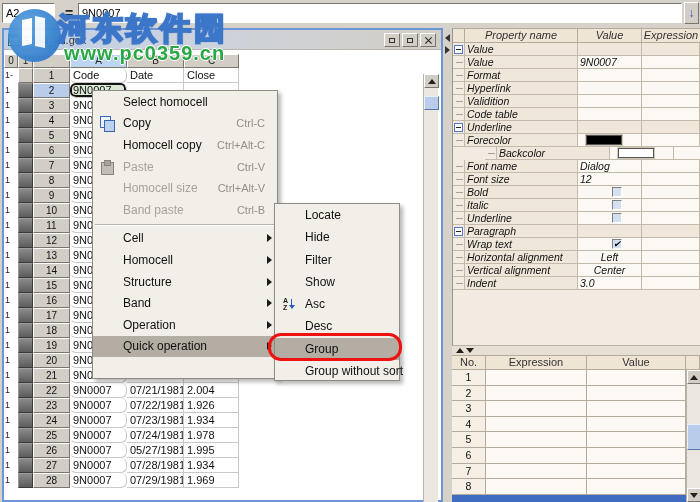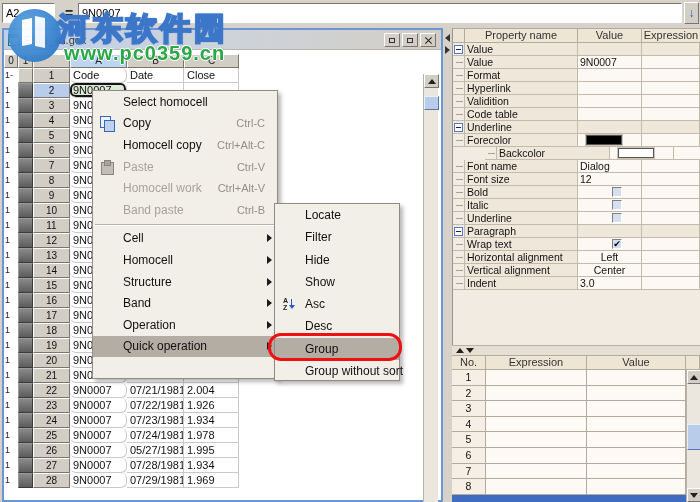--- a/index.html
+++ b/index.html
@@ -56,21 +56,21 @@
   .tri-up { position:absolute; left:3px; top:4px; width:0; height:0; border-left:4px solid transparent; border-right:4px solid transparent; border-bottom:5px solid #222; }
   .tri-dn { position:absolute; left:3px; top:4px; width:0; height:0; border-left:4px solid transparent; border-right:4px solid transparent; border-top:5px solid #222; }
   #gsb-thumb { position:absolute; left:0; top:22px; width:15px; height:14px; background:#b9cce9; border:1px solid; border-color:#e8f0fa #5a76a8 #5a76a8 #e8f0fa; }
 
   
   #vsplit { position:absolute; left:443px; top:28px; width:9px; height:474px; background:#d6d2ca; }
   #vsplit .a1 { position:absolute; left:2px; top:6px; width:0; height:0; border-top:4px solid transparent; border-bottom:4px solid transparent; border-right:5px solid #333; }
   #vsplit .a2 { position:absolute; left:2px; top:18px; width:0; height:0; border-top:4px solid transparent; border-bottom:4px solid transparent; border-left:5px solid #333; }
 
   
-  #proppanel { position:absolute; left:452px; top:28px; width:248px; height:474px; background:#f2ebe1; border-left:1px solid #9a968e; }
+  #proppanel { position:absolute; left:452px; top:28px; width:248px; height:474px; background:#f2ebe1; border-left:1px solid #9a968e;font-style:italic; }
   .phead { position:absolute; top:0; height:15px; background:#efe5d5; border:1px solid #b4ab9d; border-left:none;
            font-size:11px; color:#333; text-align:center; line-height:13px; }
   #prop-rows { position:absolute; left:0; top:15px; }
   .prow { position:absolute; left:0; height:13px; width:247px; }
   .pcell { position:absolute; height:13px; border-right:1px solid #c3baab; border-bottom:1px solid #c3baab;
            font-size:10.5px; line-height:12px; white-space:nowrap; overflow:hidden; }
   .ptree { left:0; width:12px; background:#f2ebe1; }
   .pname { left:12px; width:113px; background:#f0e7db; padding-left:2px; color:#111; }
   .pval  { left:125px; width:64px; background:#fcf9f4; padding-left:2px; }
   .pexp  { left:189px; width:58px; background:#fcf9f4; }
@@ -669,21 +669,21 @@
     <div class="menu-item">
       <div class="mi-label">Homocell copy</div>
       <div class="mi-short">Ctrl+Alt-C</div>
     </div>
     <div class="menu-item disabled">
       <div class="mi-icon ic-paste"></div>
       <div class="mi-label">Paste</div>
       <div class="mi-short">Ctrl-V</div>
     </div>
     <div class="menu-item disabled">
-      <div class="mi-label">Homocell work</div>
+      <div class="mi-label">Homocell size</div>
       <div class="mi-short">Ctrl+Alt-V</div>
     </div>
     <div class="menu-item disabled">
       <div class="mi-label">Band paste</div>
       <div class="mi-short">Ctrl-B</div>
     </div>
     <div class="menu-sep"></div>
     <div class="menu-item">
       <div class="mi-label">Cell</div>
       <div class="mi-arrow"></div>
@@ -708,24 +708,24 @@
       <div class="mi-label">Quick operation</div>
       <div class="mi-arrow"></div>
     </div>
   </div>
 
 <div id="submenu" class="menu">
     <div class="menu-item">
       <div class="mi-label">Locate</div>
     </div>
     <div class="menu-item">
+      <div class="mi-label">Hide</div>
+    </div>
+    <div class="menu-item">
       <div class="mi-label">Filter</div>
-    </div>
-    <div class="menu-item">
-      <div class="mi-label">Hide</div>
     </div>
     <div class="menu-item">
       <div class="mi-label">Show</div>
     </div>
     <div class="menu-item">
       <div class="mi-icon ic-sort">
         <div class="l" style="top: 1px;">A</div>
         <div class="l l2">Z</div>
         <div class="ar"></div>
         <div class="ah"></div>

